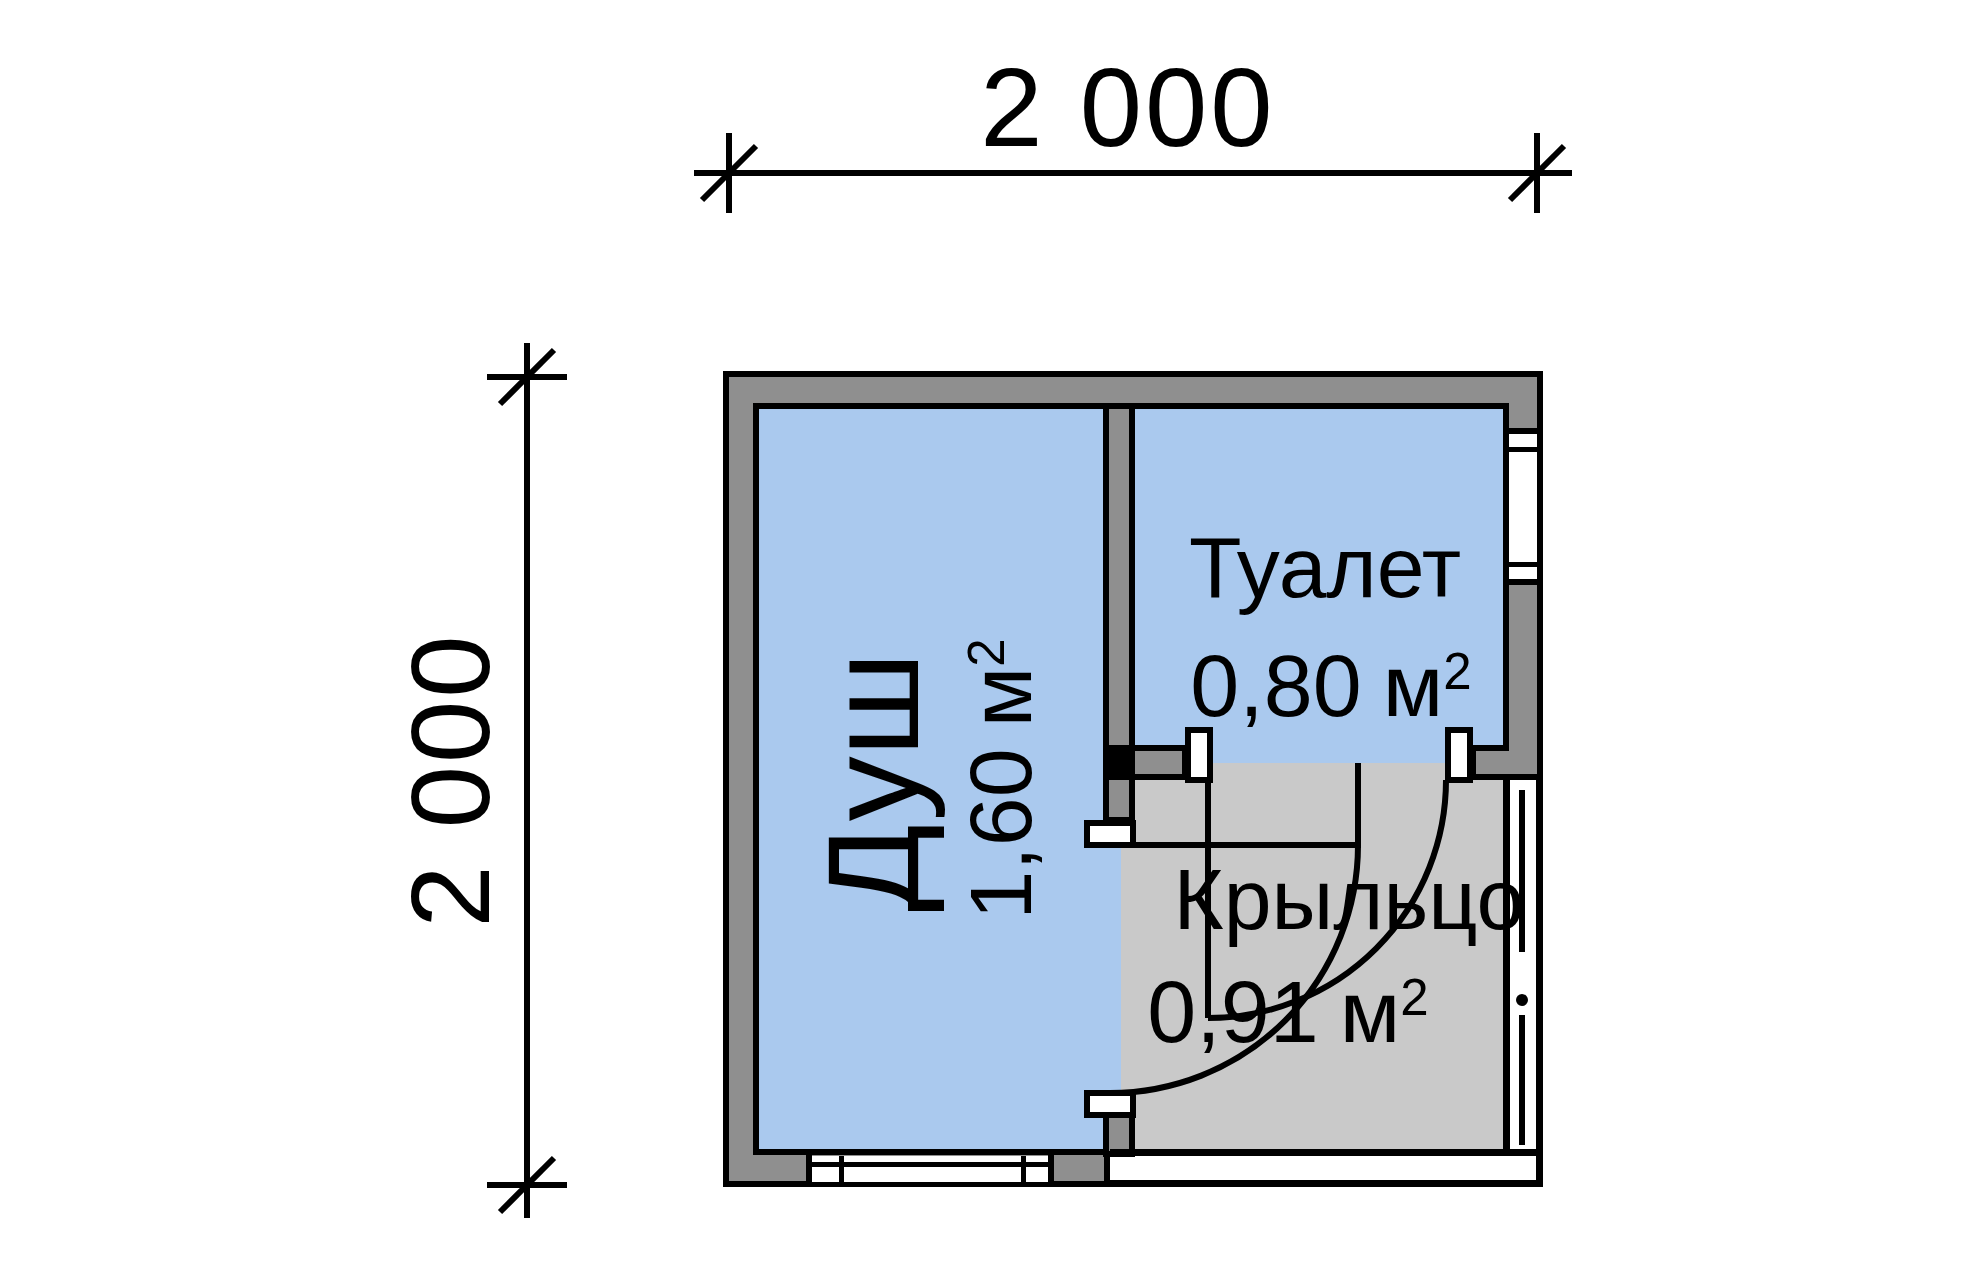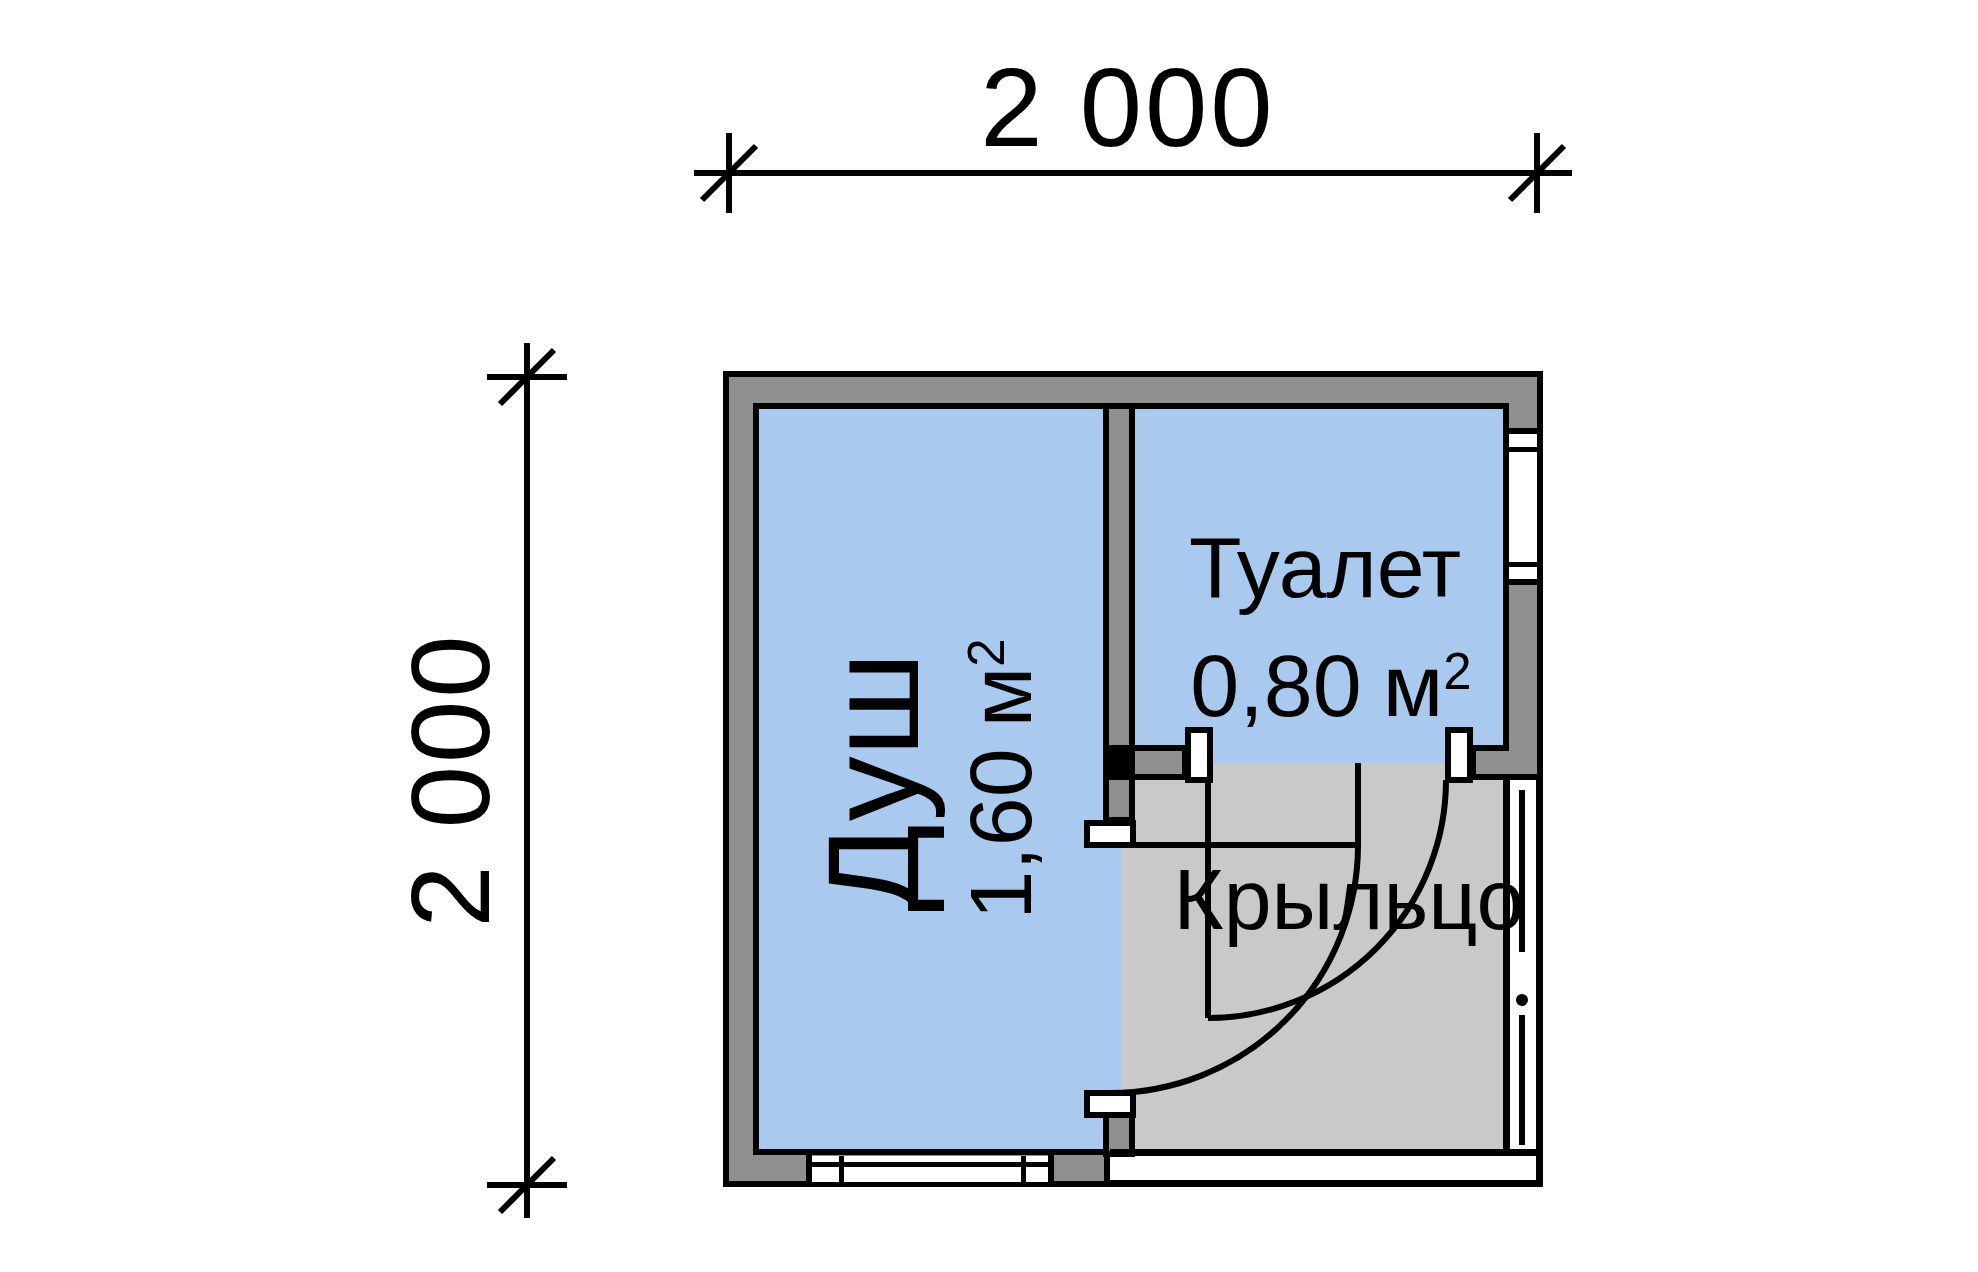--- a/index.html
+++ b/index.html
@@ -138,14 +138,17 @@
   </div>
 
   <div class="lbl name-lbl" style="left:1125px; top:524px; width:400px;">Туалет</div>
 
   <div class="lbl area-lbl" style="left:1131px; top:642px; width:400px;">
     <span>0,80</span><span class="unit">м</span><sup>2</sup>
   </div>
 
   <div class="lbl name-lbl" style="left:1121px; top:856px; width:400px;margin-left:28px;">Крыльцо</div>
 
+  <div class="lbl area-lbl" style="left:1088px; top:968px; width:400px;">
+    <span>0,91</span><span class="unit">м</span><sup>2</sup>
+  </div>
 
 </div>
 
 </body></html>

